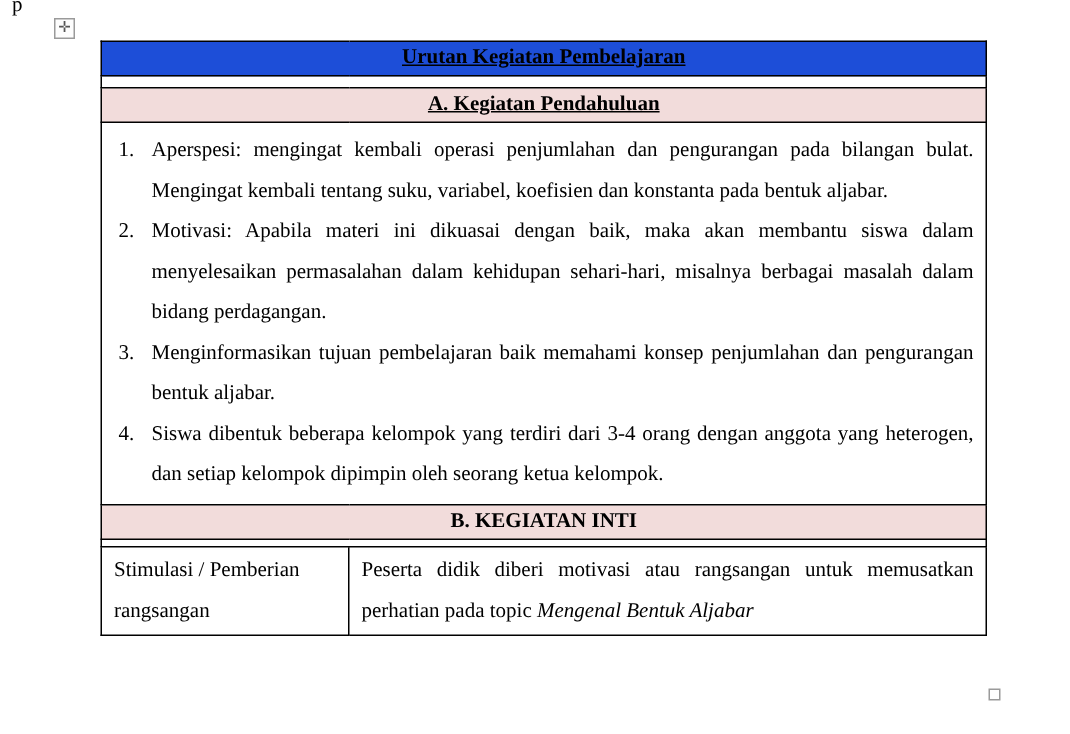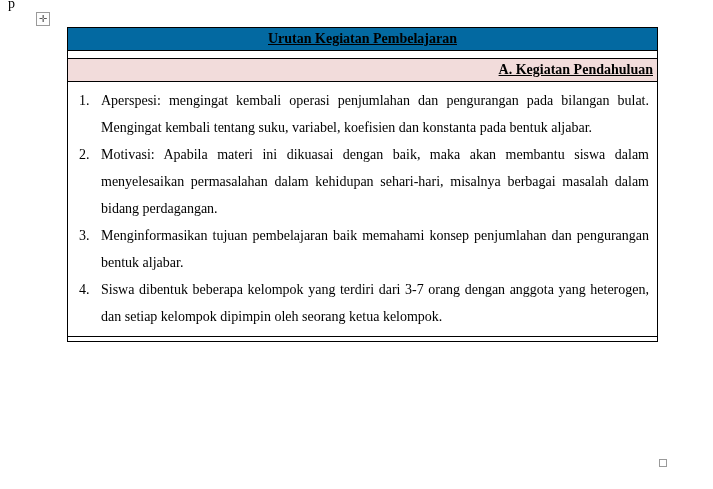--- a/index.html
+++ b/index.html
@@ -31,34 +31,34 @@
     table-layout: fixed;
     font-size: 14px;
   }
   table.doc td {
     border: 1px solid #000;
     vertical-align: top;
   }
   .col-sintak { width: 165px; }
 
   .row-title td {
-    background: #0369a1;
+    background: #1d4ed8;
     text-align: center;
     font-weight: bold;
     padding: 3px 4px;
     margin-top: 37px;
   }
   .row-title .u, .row-a .u { text-decoration: underline; }
 
   .spacer td { height: 8px; padding: 0; background: #fff; }
   .spacer2 td { height: 5px; padding: 0; background: #fff; }
 
   .row-a td, .row-b td, .row-cols td {
     background: #F2DCDB;
-    text-align: right;
+    text-align: center;
     font-weight: bold;
     padding: 3px 4px;
   }
 
   .row-content td { background: #fff; padding: 5px 0 6px 0; }
   .olist { padding-left: 11px; padding-right: 6px; }
   .li { display: flex; line-height: 27px; }
   .li .num { flex: 0 0 22px; text-align: left; }
   .li .txt { flex: 1; text-align: justify; padding-right: 2px; }
 
@@ -117,30 +117,41 @@
           <div class="li">
             <span class="num">2.</span>
             <span class="txt">Motivasi: Apabila materi ini dikuasai dengan baik, maka akan membantu siswa dalam menyelesaikan permasalahan dalam kehidupan sehari-hari, misalnya berbagai masalah dalam bidang perdagangan.</span>
           </div>
           <div class="li">
             <span class="num">3.</span>
             <span class="txt">Menginformasikan tujuan pembelajaran baik memahami konsep penjumlahan dan pengurangan bentuk aljabar.</span>
           </div>
           <div class="li">
             <span class="num">4.</span>
-            <span class="txt">Siswa dibentuk beberapa kelompok yang terdiri dari 3-7 orang dengan anggota yang heterogen, dan setiap kelompok dipimpin oleh seorang ketua kelompok.</span>
+            <span class="txt">Siswa dibentuk beberapa kelompok yang terdiri dari 3-4 orang dengan anggota yang heterogen, dan setiap kelompok dipimpin oleh seorang ketua kelompok.</span>
           </div>
         </div>
       </td>
     </tr>
 
+    <tr class="row-b">
+      <td colspan="2">
+        <span>B. KEGIATAN INTI</span>
+      </td>
+    </tr>
 
     <tr class="spacer2">
       <td colspan="2"></td>
     </tr>
 
 
+    <tr class="row-last">
+      <td class="cell-sintak">Stimulasi / Pemberian rangsangan</td>
+      <td class="cell-kegiatan">
+        <span>Peserta didik diberi motivasi atau rangsangan untuk memusatkan perhatian pada topic </span><span class="it">Mengenal Bentuk Aljabar</span>
+      </td>
+    </tr>
   </tbody>
     </table>
 
   <div class="resize-handle"></div>
 
 </div>
 
 </body></html>

